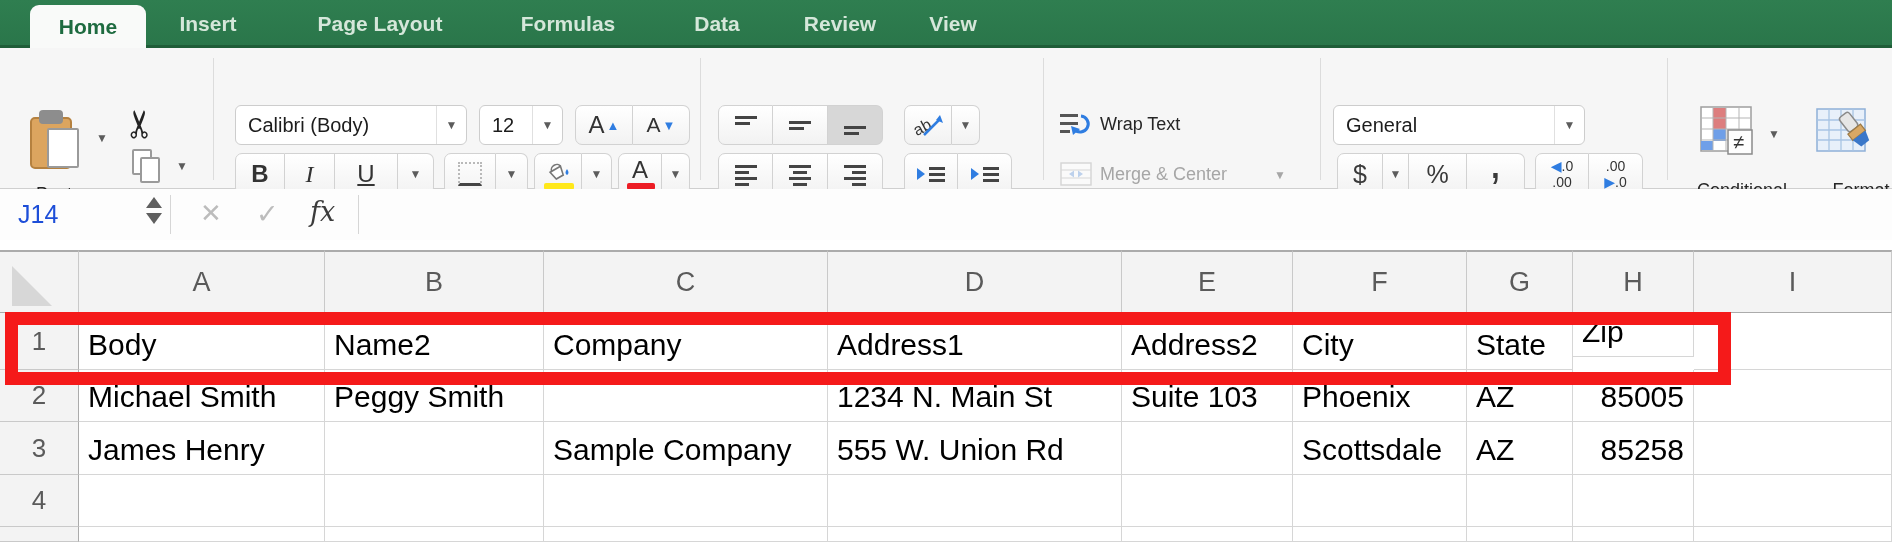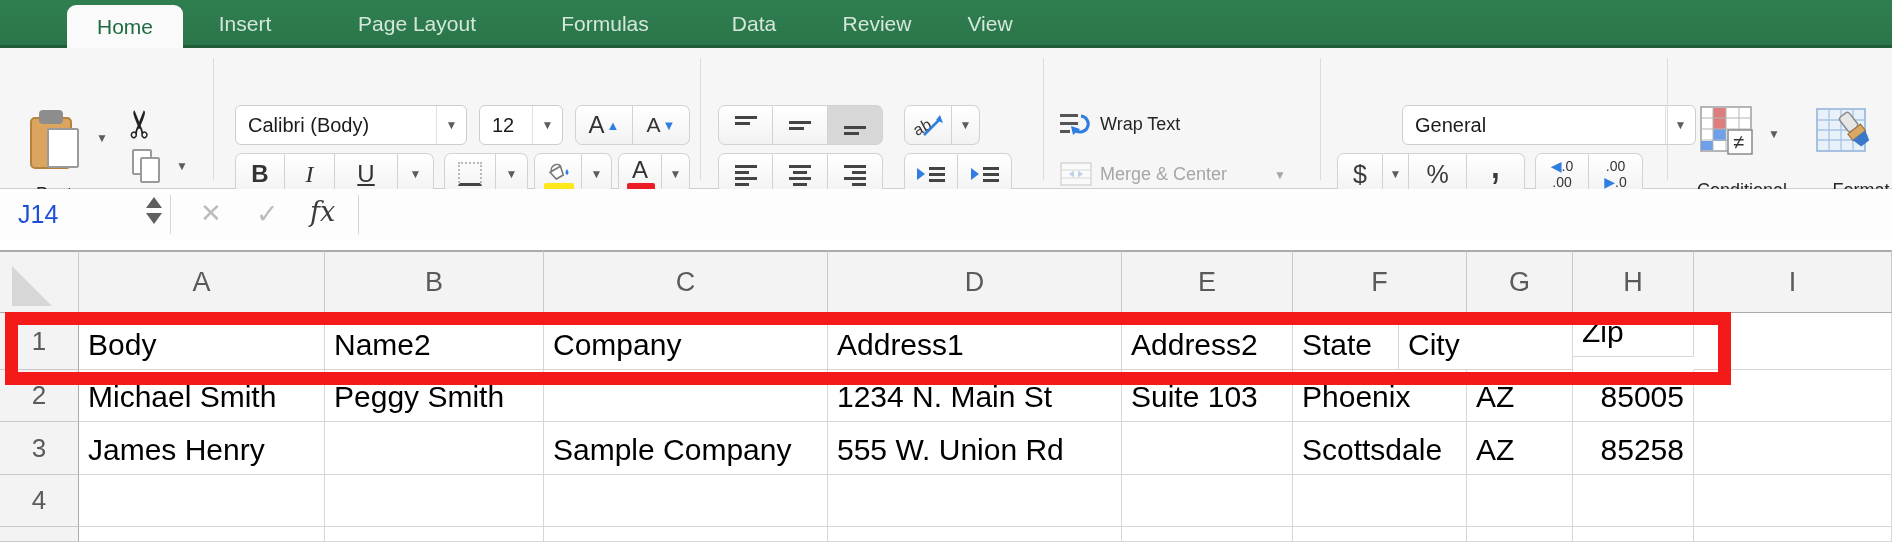--- a/index.html
+++ b/index.html
@@ -5,21 +5,21 @@
   * { margin:0; padding:0; box-sizing:border-box; }
   html,body { background:#ffffff; }
   #app {
     position:relative; width:1892px; height:542px; overflow:hidden;
     font-family:"Liberation Sans", sans-serif; background:#ffffff;
   }
   
   #tabbar { position:absolute; left:0; top:0; width:1892px; height:48px;
     background:linear-gradient(#2f7e50,#2a764a); border-bottom:3px solid #1f5d38; }
   .tab { position:absolute; top:0; height:48px; display:flex; align-items:center; justify-content:center;
-    color:#d5e7da; font-size:21px; font-weight:400; cursor:default;margin-left:37px; }
+    color:#d5e7da; font-size:21px; font-weight:700; cursor:default; }
   .tab.active { top:5px; height:43px; background:#f9faf9; border-radius:9px 9px 0 0; color:#1e6b40; }
   
   #ribbon { position:absolute; left:0; top:48px; width:1892px; height:141px;
     background:#f6f6f6; border-bottom:1px solid #cfcfcf; }
   .rdiv { position:absolute; top:10px; height:122px; width:1px; background:#dcdcdc; }
   .grp { position:absolute; display:flex; }
   .grp .gbtn { background:linear-gradient(#ffffff,#f2f2f2); border:1px solid #d2d2d2; border-left:none;
     display:flex; align-items:center; justify-content:center; }
   .grp .gbtn:first-child { border-left:1px solid #d2d2d2; border-radius:7px 0 0 7px; }
   .grp .gbtn:last-child { border-radius:0 7px 7px 0; }
@@ -264,21 +264,21 @@
           <line x1="1" y1="16" x2="31" y2="16" stroke="#bdbdbd"></line>
         <polygon points="9,12 14,8.5 14,15.5" fill="#8fb4e4"></polygon>
           <polygon points="23,12 18,8.5 18,15.5" fill="#8fb4e4"></polygon>
       </svg>
     </span>
     <span class="rlabel gray" style="left:1100px;top:116px;">Merge &amp; Center</span>
     <span class="dd gray" style="position:absolute;left:1274px;top:121px;">▼</span>
     <div class="rdiv" style="left:1320px;"></div>
 
     
-    <div class="combo" style="left:1402px;top:57px;width:294px;height:40px;">
+    <div class="combo" style="left:1333px;top:57px;width:252px;height:40px;">
       <span class="ctext">General</span>
       <span class="cdd">
           <span class="dd">▼</span>
         </span>
     </div>
     <div class="grp" style="left:1337px;top:105px;height:42px;">
       <div class="gbtn" style="width:46px;font-size:25px;color:#3a3a3a;">$</div>
       <div class="gbtn" style="width:26px;">
           <span class="dd">▼</span>
         </div>
@@ -374,22 +374,22 @@
         <div class="hcell hdr-top" style="width: 121px; height: 63px;">H</div>
         <div class="hcell hdr-top" style="width: 198px; height: 63px;">I</div>
       </div>
       <div class="g-row">
         <div class="rncell" style="width: 79px; height: 57px; overflow: hidden;">1</div>
         <div class="dcell" style="width: 246px; height: 57px;">Body</div>
         <div class="dcell" style="width: 219px; height: 57px;">Name2</div>
         <div class="dcell" style="width: 284px; height: 57px;">Company</div>
         <div class="dcell" style="width: 294px; height: 57px;">Address1</div>
         <div class="dcell" style="width: 171px; height: 57px;">Address2</div>
+        <div class="dcell" style="width: 174px; height: 57px;">City</div>
         <div class="dcell" style="width: 106px; height: 57px;">State</div>
-        <div class="dcell" style="width: 174px; height: 57px;">City</div>
         <div class="dcell" style="width: 121px; height: 44px;">Zip</div>
         <div class="dcell" style="width: 198px; height: 57px;"></div>
       </div>
       <div class="g-row">
         <div class="rncell" style="width: 79px; height: 52px; overflow: hidden;">2</div>
         <div class="dcell" style="width: 246px; height: 52px;">Michael Smith</div>
         <div class="dcell" style="width: 219px; height: 52px;">Peggy Smith</div>
         <div class="dcell" style="width: 284px; height: 52px;"></div>
         <div class="dcell" style="width: 294px; height: 52px;">1234 N. Main St</div>
         <div class="dcell" style="width: 171px; height: 52px;">Suite 103</div>

